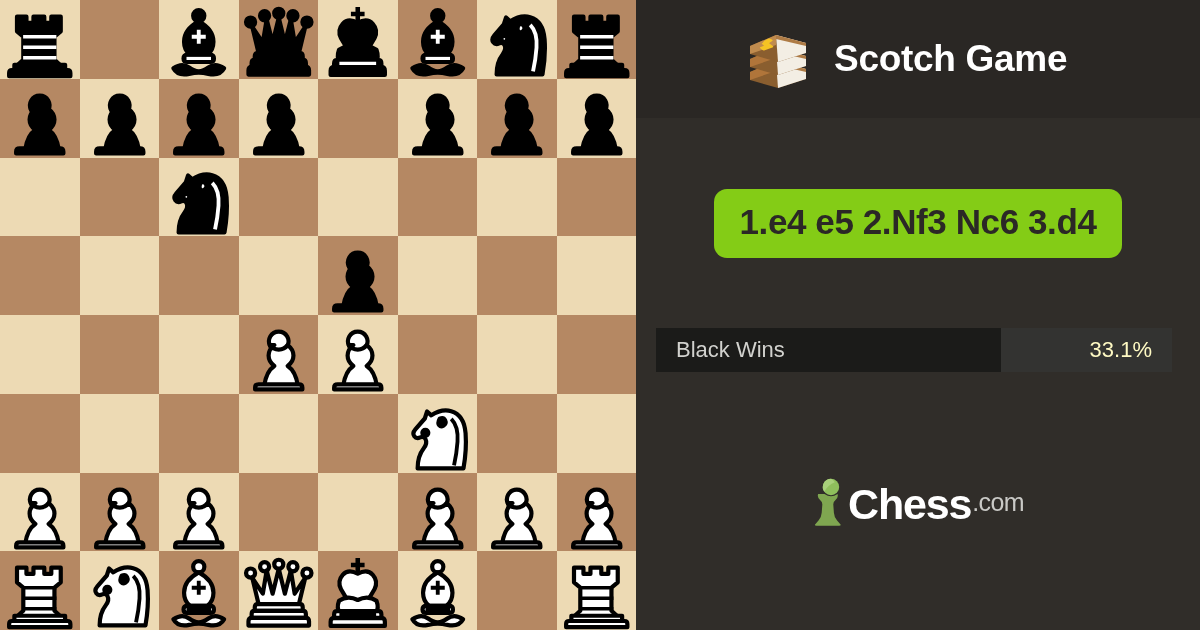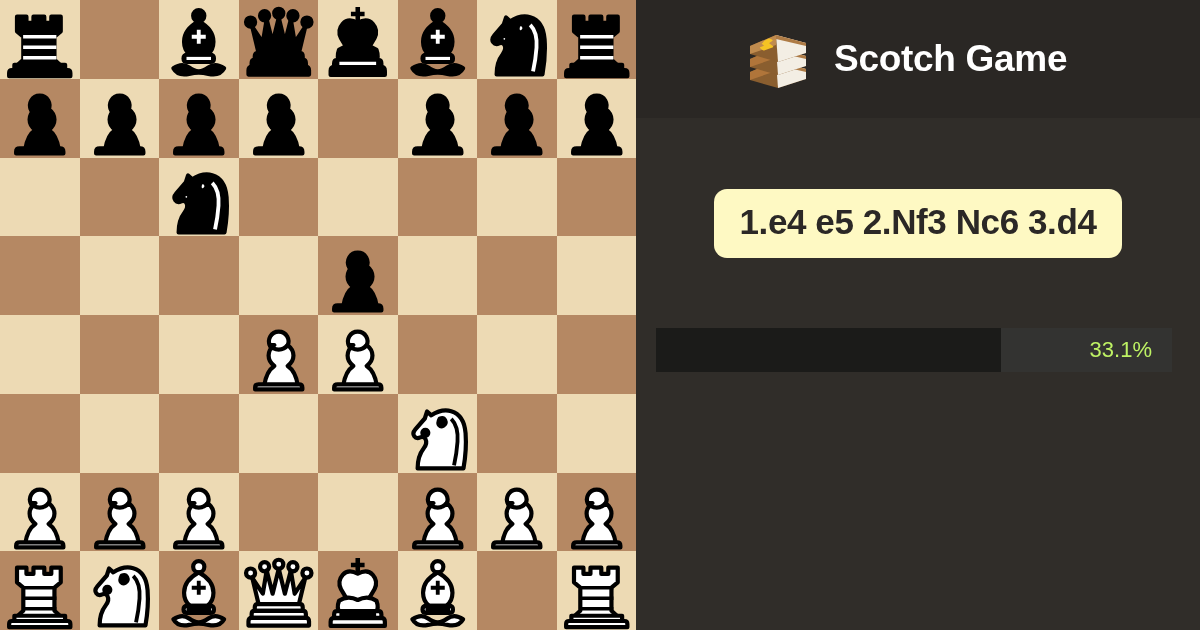--- a/index.html
+++ b/index.html
@@ -64,21 +64,21 @@
     white-space: nowrap;
   }
 
   #moves-wrap {
     height: 170px;
     display: flex;
     align-items: center;
     justify-content: center;
   }
   #moves-chip {
-    background: #fef9c3;
+    background: #84cc16;
     border-radius: 13px;
     padding: 13px 26px 16px 26px;
     color: #2B2826;
     font-size: 35px;
     font-weight: bold;
     letter-spacing: -0.4px;
     white-space: nowrap;
   }
 
   #stats {
@@ -116,21 +116,21 @@
     margin-left: auto;
     padding-right: 20px;
     font-size: 22px;
     white-space: nowrap;
   }
   .stat-row.white .stat-fill  { background: #C4C4C4; }
   .stat-row.white .stat-value { color: #4A4A48; }
   .stat-row.draw  .stat-fill  { background: #7D7D7B; }
   .stat-row.draw  .stat-value { color: #E3E3E0; }
   .stat-row.black .stat-fill  { background: #333331; }
-  .stat-row.black .stat-value { color: #bef264; }
+  .stat-row.black .stat-value { color: #fef9c3; }
 
   #brand-wrap {
     flex: 1;
     display: flex;
     align-items: center;
     justify-content: center;
     padding-bottom: 14px;
   }
   #brand {
     display: flex;
@@ -679,19 +679,37 @@
       <span id="opening-title">Scotch Game</span>
     </div>
 
     <div id="moves-wrap">
       <div id="moves-chip">1.e4 e5 2.Nf3 Nc6 3.d4</div>
     </div>
 
     <div id="stats">
         <div class="stat-row black">
           <div class="stat-fill" style="width: 33.1%;"></div>
+          <span class="stat-label">Black Wins</span>
           <span class="stat-value">33.1%</span>
         </div>
       </div>
 
+    <div id="brand-wrap">
+      <div id="brand">
+        <span id="brand-pawn">
+          <svg viewBox="0 0 34 52" xmlns="http://www.w3.org/2000/svg">
+            <circle cx="19" cy="9" r="8.2" fill="#8FBF5C"></circle>
+            <path d="M12.5 16 q6.5 4.6 13 0 q1.2 3.4 -2.2 6.2 q-2.2 1.8 -2.0 4.6
+                     l0.6 8 q0.3 4.6 3.2 7.8 l3.0 3.4 q1.6 1.8 -1.0 1.8 l-22.6 0
+                     q-2.6 0 -1.0 -1.8 l3.0 -3.4 q2.9 -3.2 3.2 -7.8 l0.6 -8
+                     q0.2 -2.8 -2.0 -4.6 q-3.4 -2.8 -2.2 -6.2 z" fill="#7FA650"></path>
+            <path d="M19 0.8 a8.2 8.2 0 0 0 -6.6 13.1 q3.0 -6.6 10.4 -9.6
+                     a8.2 8.2 0 0 0 -3.8 -3.5 z" fill="#A8D07A"></path>
+          </svg>
+        </span>
+        <span id="brand-chess">Chess</span>
+        <span id="brand-com">.com</span>
+      </div>
+    </div>
 
   </div>
 </div>
 
 </body></html>

